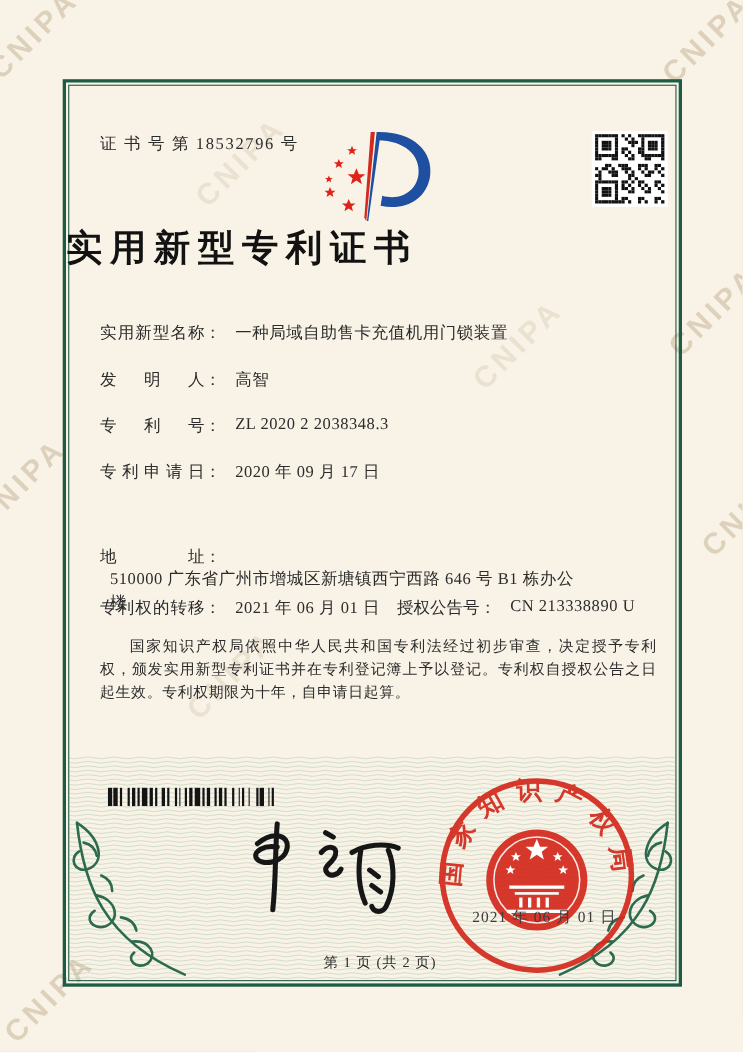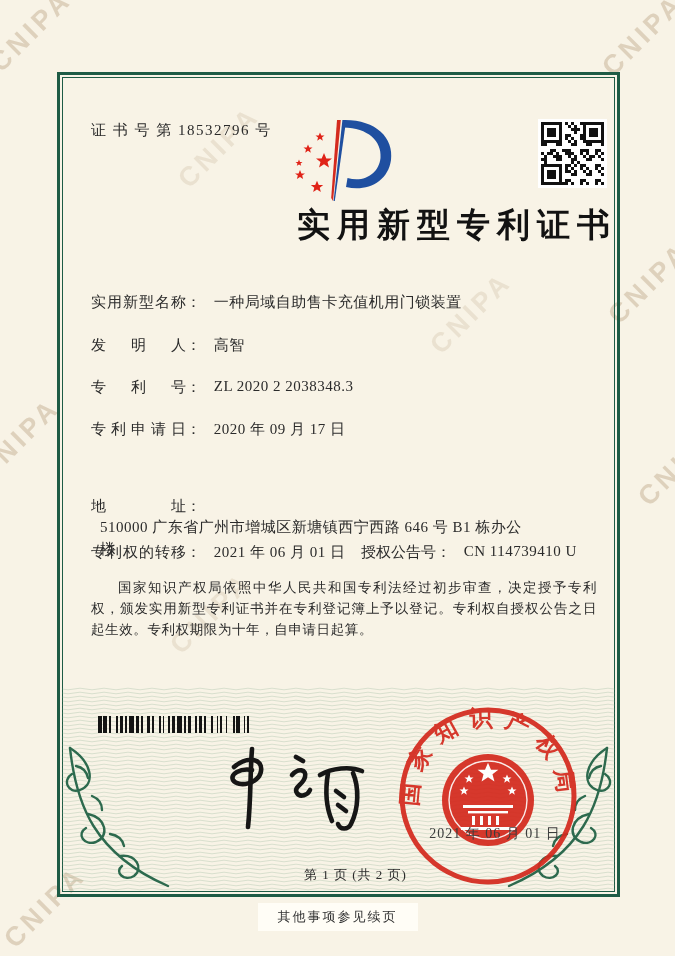--- a/index.html
+++ b/index.html
@@ -21,21 +21,21 @@
   .flourish{position:absolute;bottom:2px;z-index:3;}
   .flourish path{fill:none;stroke:#2d6a4e;stroke-width:2.4;stroke-linecap:round;}
   .flourish.left{left:2px;}
   .flourish.right{right:2px;transform:scaleX(-1);}
   
   .certno{position:absolute;left:31px;top:46px;font-size:15px;letter-spacing:1.5px;color:#2b2b2b;}
   .logo{position:absolute;left:222px;top:32px;}
   .qr{position:absolute;left:478px;top:44px;background:#fff;padding:3px;
       display:grid;grid-template-columns:repeat(21,3px);grid-template-rows:repeat(21,3px);}
   .qr div{width:3px;height:3px;}
-  .title{position:absolute;left:0;top:128px;width:100%;margin:0;text-align:right;
+  .title{position:absolute;left:0;top:128px;width:100%;margin:0;text-align:left;
          font-size:33px;font-weight:700;letter-spacing:7px;color:#121212;}
   
   .field{position:absolute;left:31px;font-size:15px;color:#2b2b2b;}
   .flabel{display:inline-block;width:95px;text-align:justify;text-align-last:justify;vertical-align:top;}
   .fcolon{vertical-align:top;}
   .fvalue{margin-left:9px;vertical-align:top;display:inline-block;letter-spacing:.5px;}
   .fvalue.wrap{width:428px;line-height:22px;}
   .grantno{position:absolute;left:270px;top:0;white-space:nowrap;}
   
   .para{position:absolute;left:31px;width:506px;font-size:13.5px;line-height:21px;
@@ -46,21 +46,21 @@
   
   .director{position:absolute;left:33px;top:694px;font-size:16px;line-height:29px;z-index:4;
             font-family:"Liberation Sans","DejaVu Sans",sans-serif;color:#1c1c1c;}
   .signature{position:absolute;left:140px;top:668px;z-index:4;}
   .signature path{fill:none;stroke:#161616;stroke-width:4.6;stroke-linecap:round;stroke-linejoin:round;}
   
   .seal{position:absolute;left:333px;top:624px;z-index:4;opacity:.93;}
   .sealring{font-size:23px;font-weight:700;letter-spacing:11px;fill:#d42a1e;}
   .sealdate{position:absolute;left:330px;top:750px;width:210px;text-align:center;z-index:5;
             font-size:14px;letter-spacing:1px;color:#3c3c3c;}
-  .pageinfo{position:absolute;left:17px;top:791px;width:100%;text-align:center;font-size:13px;
+  .pageinfo{position:absolute;left:7px;top:791px;width:100%;text-align:center;font-size:13px;
             letter-spacing:1px;color:#2b2b2b;z-index:4;}
   
   .footnote{position:absolute;left:50%;transform:translateX(-50%);top:903px;z-index:3;
             background:#fffdf6;padding:5px 20px;font-size:13px;letter-spacing:2px;color:#333;}
 </style>
 </head>
 <body>
 
 <div class="page">
 
@@ -632,21 +632,21 @@
     </div>
     <div class="field" style="top:422px;">
       <span class="flabel">地址</span><span class="fcolon">：</span>
       <span class="fvalue wrap">510000 广东省广州市增城区新塘镇西宁西路 646 号 B1 栋办公楼</span>
     </div>
     <div class="field" style="top:468px;width:520px;">
       <span class="flabel">专利权的转移</span><span class="fcolon">：</span>
       <span class="fvalue">2021 年 06 月 01 日</span>
       <span class="grantno">
         <span>授权公告号</span><span>：</span>
-        <span class="fvalue">CN 114739410 U</span>
+        <span class="fvalue">CN 213338890 U</span>
       </span>
     </div>
 
     <p class="para" style="top:488px;">国家知识产权局依照中华人民共和国专利法经过初步审查，决定授予专利权，颁发实用新型专利证书并在专利登记簿上予以登记。专利权自授权公告之日起生效。专利权期限为十年，自申请日起算。</p>
 
     <div class="barcode" id="barcode">
         <span style="width:3.6px;background:#141414"></span>
         <span style="width:1.8px;background:transparent"></span>
         <span style="width:3.6px;background:#141414"></span>
         <span style="width:1.8px;background:transparent"></span>
@@ -744,14 +744,13 @@
           <rect x="103" y="117" width="3" height="9"></rect>
           <rect x="68" y="128" width="54" height="3"></rect>
         </g>
       </g>
     </svg>
     <div class="sealdate">2021 年 06 月 01 日</div>
 
     <div class="pageinfo">第 1 页 (共 2 页)</div>
   </div>
 
-  <div class="footnote">其他事项参见续页</div>
 </div>
 
 </body></html>

